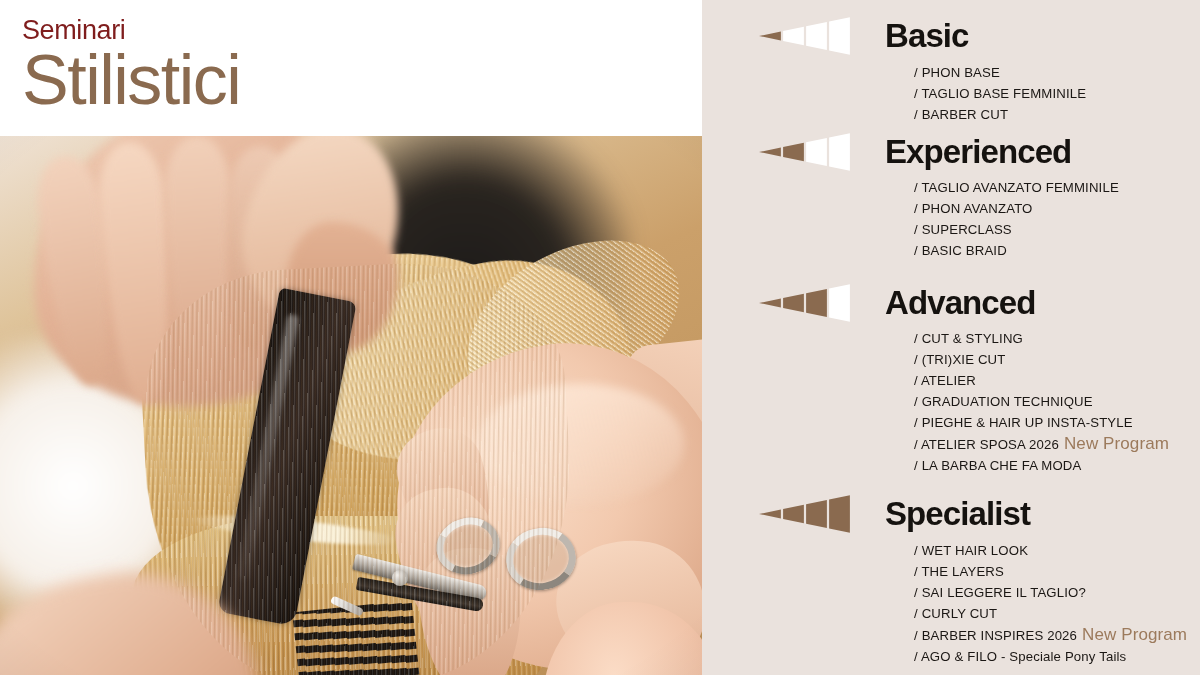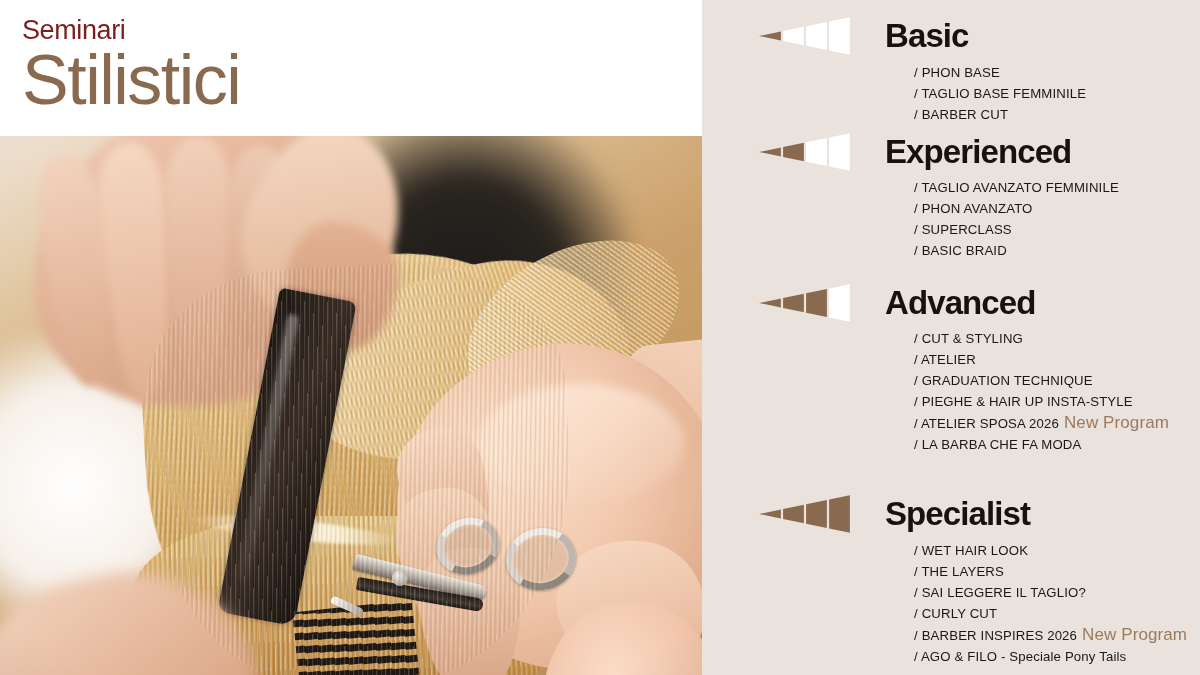--- a/index.html
+++ b/index.html
@@ -449,20 +449,21 @@
           <svg viewBox="0 0 96 40">
             <polygon points="2,20 23.9,15.47717391304348 23.9,24.52282608695652 2,20" fill="#8A6A4F"></polygon>
             <polygon points="26.1,15.02282608695652 46.9,10.72717391304348 46.9,29.27282608695652 26.1,24.97717391304348" fill="#8A6A4F"></polygon>
             <polygon points="49.1,10.272826086956522 69.9,5.977173913043478 69.9,34.02282608695652 49.1,29.72717391304348" fill="#8A6A4F"></polygon>
             <polygon points="72.1,5.522826086956522 92.9,1.2271739130434796 92.9,38.77282608695652 72.1,34.47717391304348" fill="#FFFFFF"></polygon>
           </svg>
         </div>
         <div class="sec-head" style="top: 285px;">Advanced</div>
         <ul class="sec-list" style="top: 328px;">
           <li><span>/ CUT &amp; STYLING</span></li>
+          <li><span>/ (TRI)XIE CUT</span></li>
           <li><span>/ ATELIER</span></li>
           <li><span>/ GRADUATION TECHNIQUE</span></li>
           <li><span>/ PIEGHE &amp; HAIR UP INSTA-STYLE</span></li>
           <li><span>/ ATELIER SPOSA 2026</span><span class="newtag">New Program</span></li>
           <li><span>/ LA BARBA CHE FA MODA</span></li>
         </ul>
       </div>
       <div class="section" style="top: 0px;">
         <div class="sec-arrow" style="top: 494px;">
           <svg viewBox="0 0 96 40">

